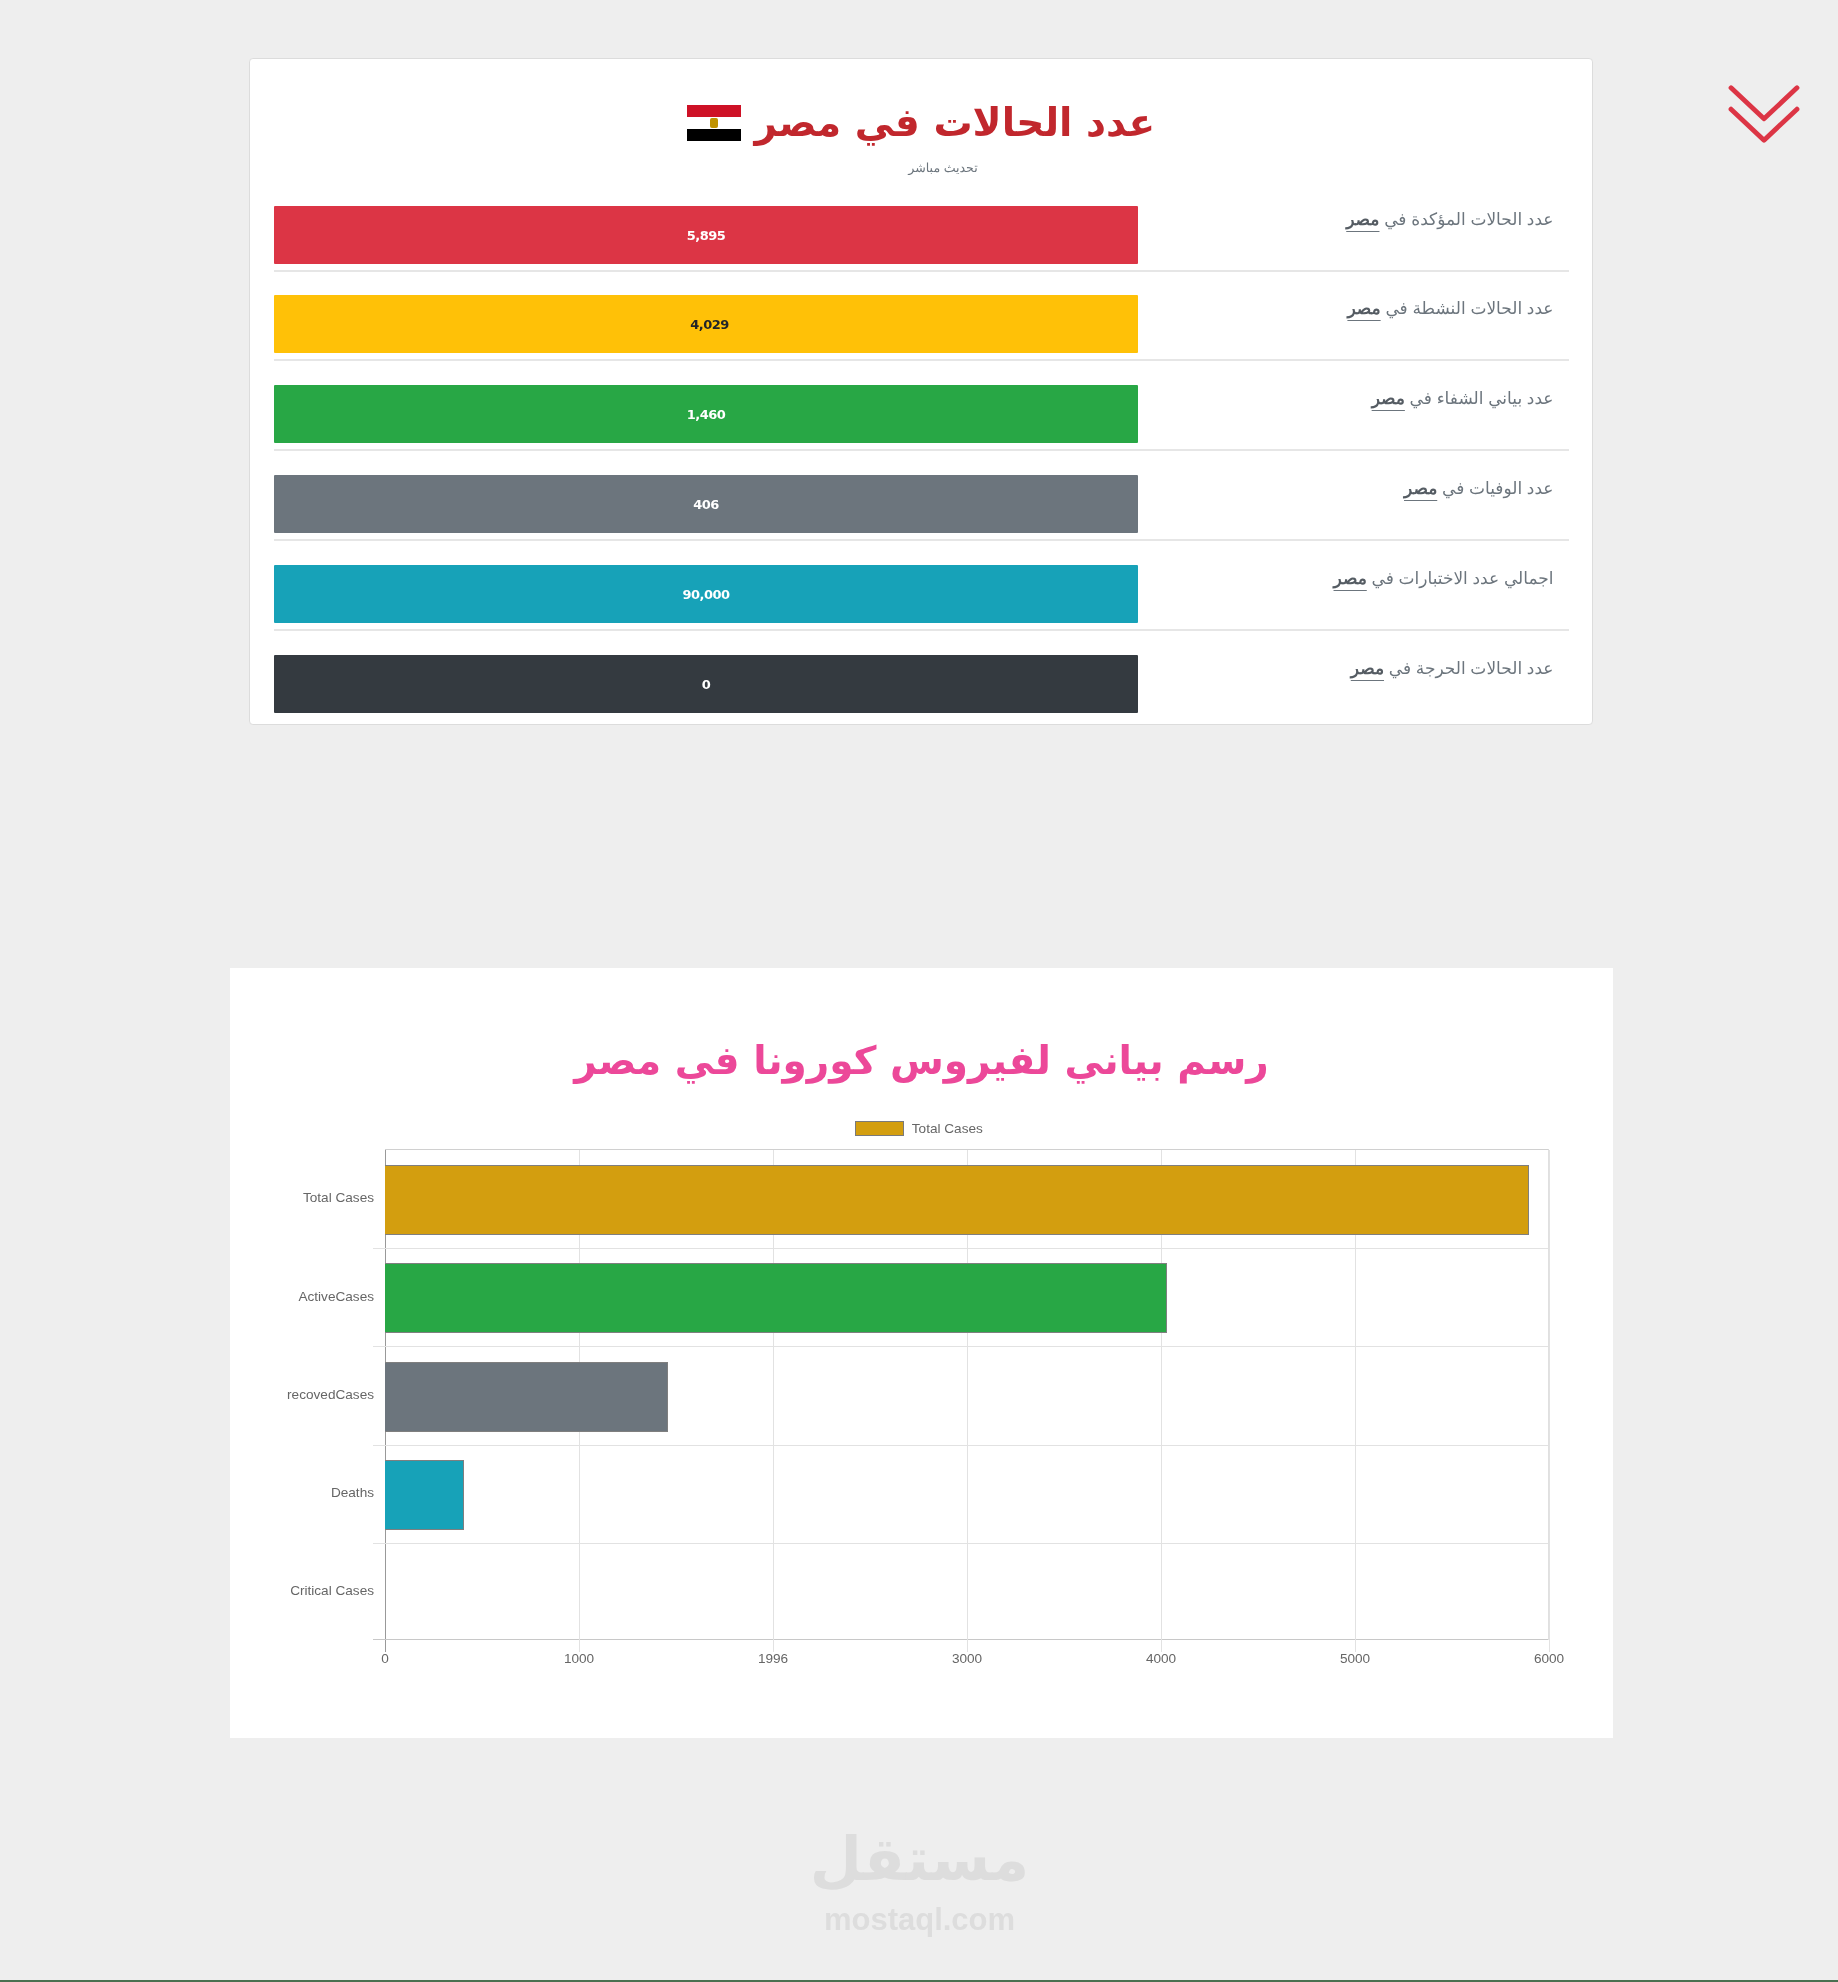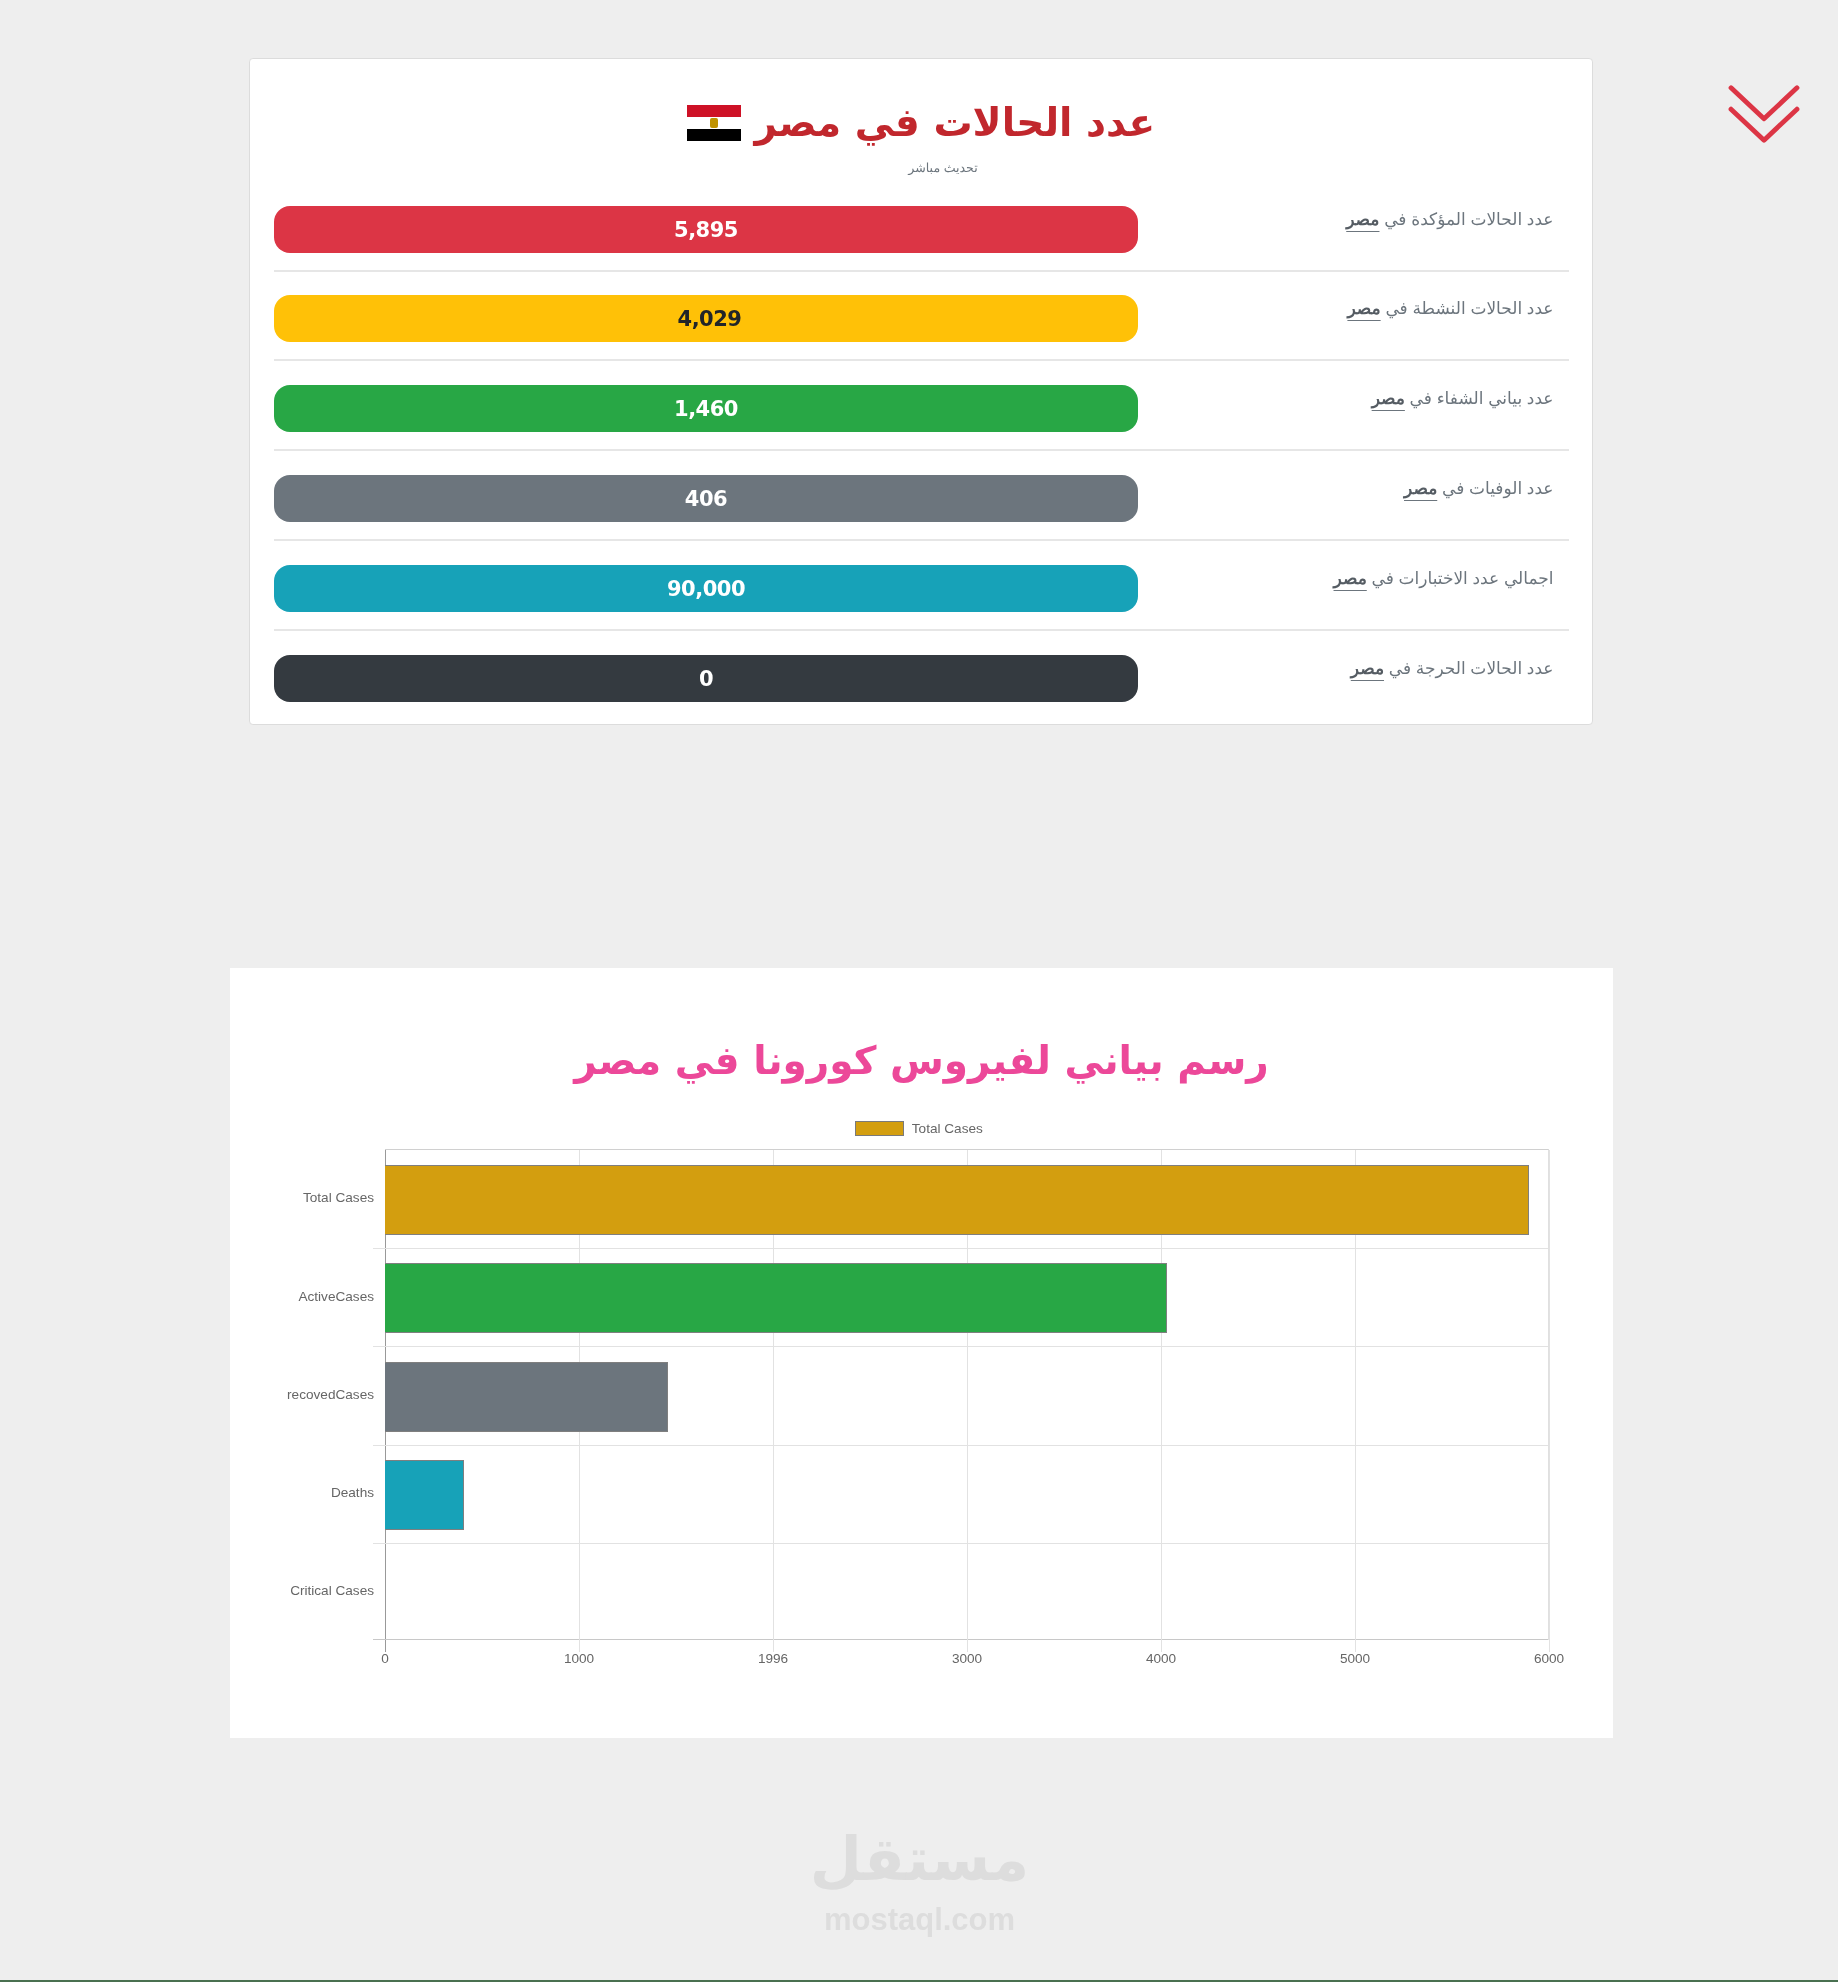--- a/index.html
+++ b/index.html
@@ -22,23 +22,23 @@
   .flag .s { flex: 1; }
   .flag .eagle { position: absolute; left: 23px; top: 13.6px; width: 7.8px; height: 9.7px; background: #c09300; border-radius: 1.9px; }
   .subtitle {
     position: absolute; left: 0; right: 0; top: 101px; text-align: center;
     font-family: "Liberation Sans", sans-serif; font-size: 12.6px; color: #6c757d; direction: rtl; padding-left: 44px;
   }
 
   .row { position: absolute; left: 24px; width: 1295px; height: 90px; }
   .row .divider { position: absolute; left: 0; right: 0; bottom: 0; height: 1.9px; background: #e6e6e6; }
   .row .bar {
-    position: absolute; left: 0; top: 0; width: 864px; height: 47px; border-radius: 16px;
+    position: absolute; left: 0; top: 0; width: 864px; height: 58px; border-radius: 1px;
     display: flex; align-items: center; justify-content: center;
-    font-family: "DejaVu Sans", sans-serif; font-weight: bold; font-size: 21px; letter-spacing: -0.5px;
+    font-family: "DejaVu Sans", sans-serif; font-weight: bold; font-size: 13px; letter-spacing: -0.5px;
   }
   .row .label {
     position: absolute; right: 15.5px; top: 2.9px; direction: rtl; white-space: nowrap;
     font-family: "Liberation Sans", sans-serif; font-size: 17px; color: #6c757d;
   }
   .row .label b { color: #555c63; text-decoration: underline; text-underline-offset: 5.8px; text-decoration-color: #6c757d; }
 
   .arrow { position: absolute; left: 1725px; top: 82px; width: 78px; height: 64px; }
 
   .card2 {

